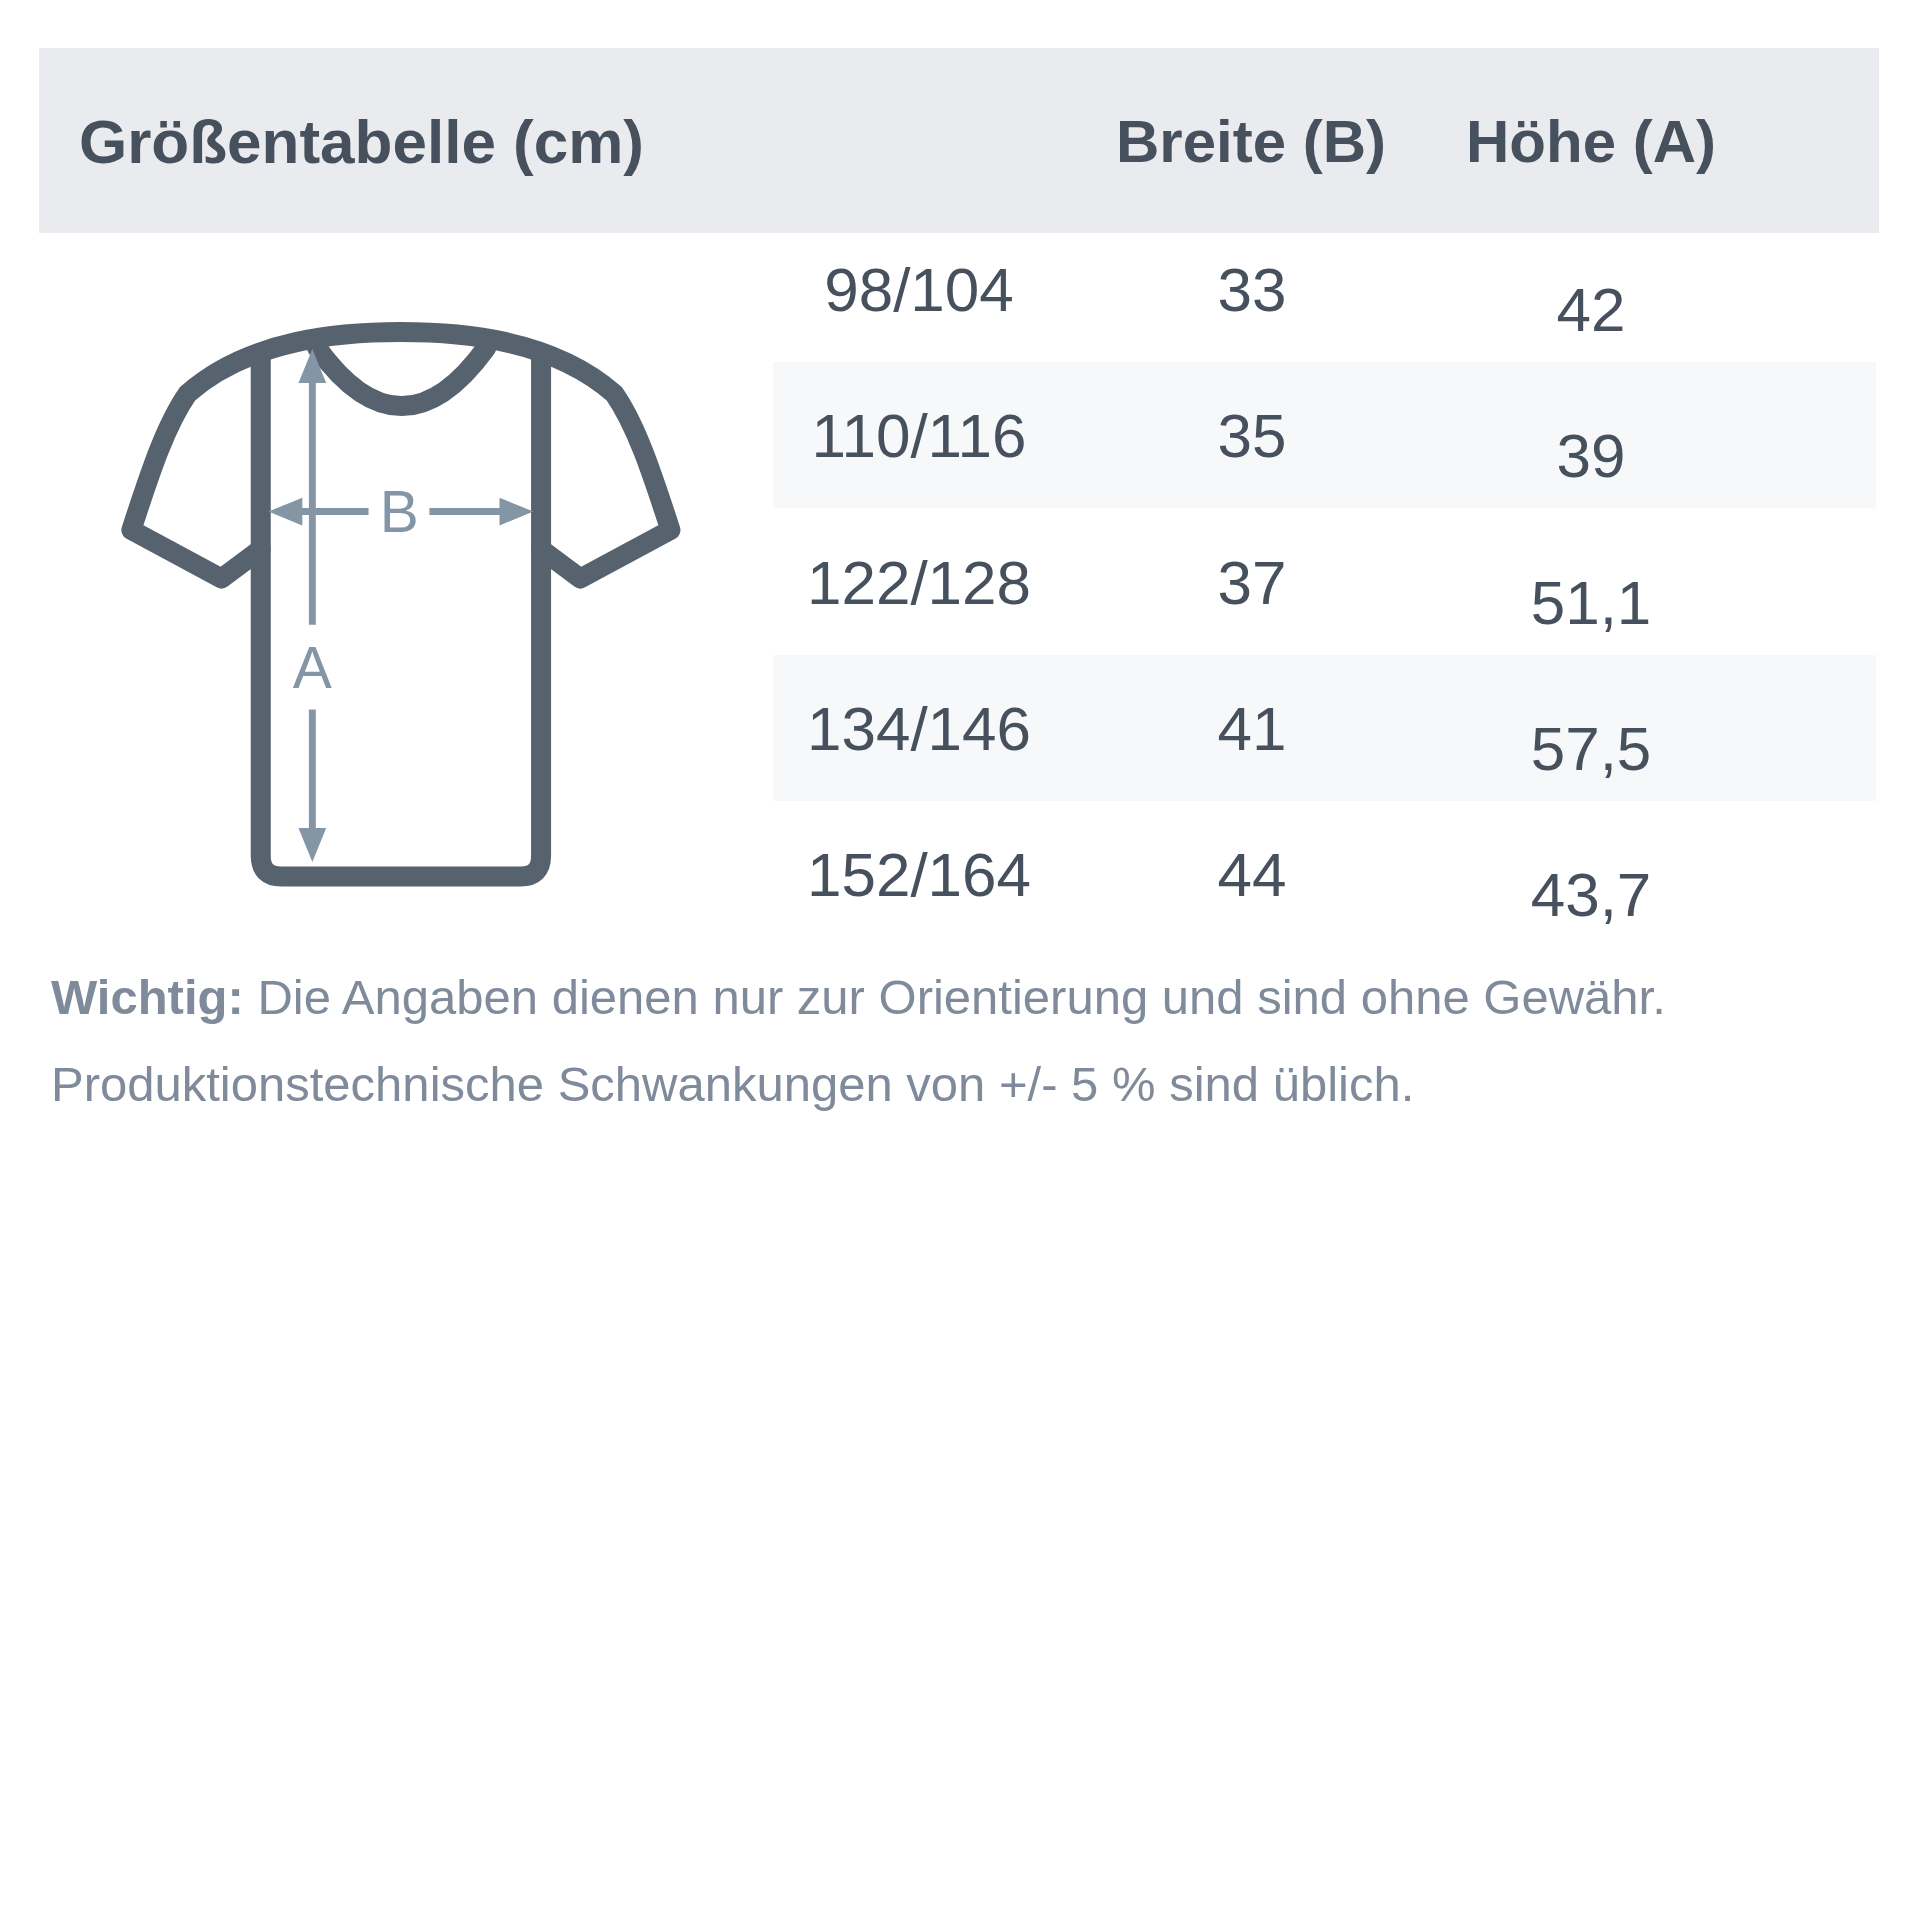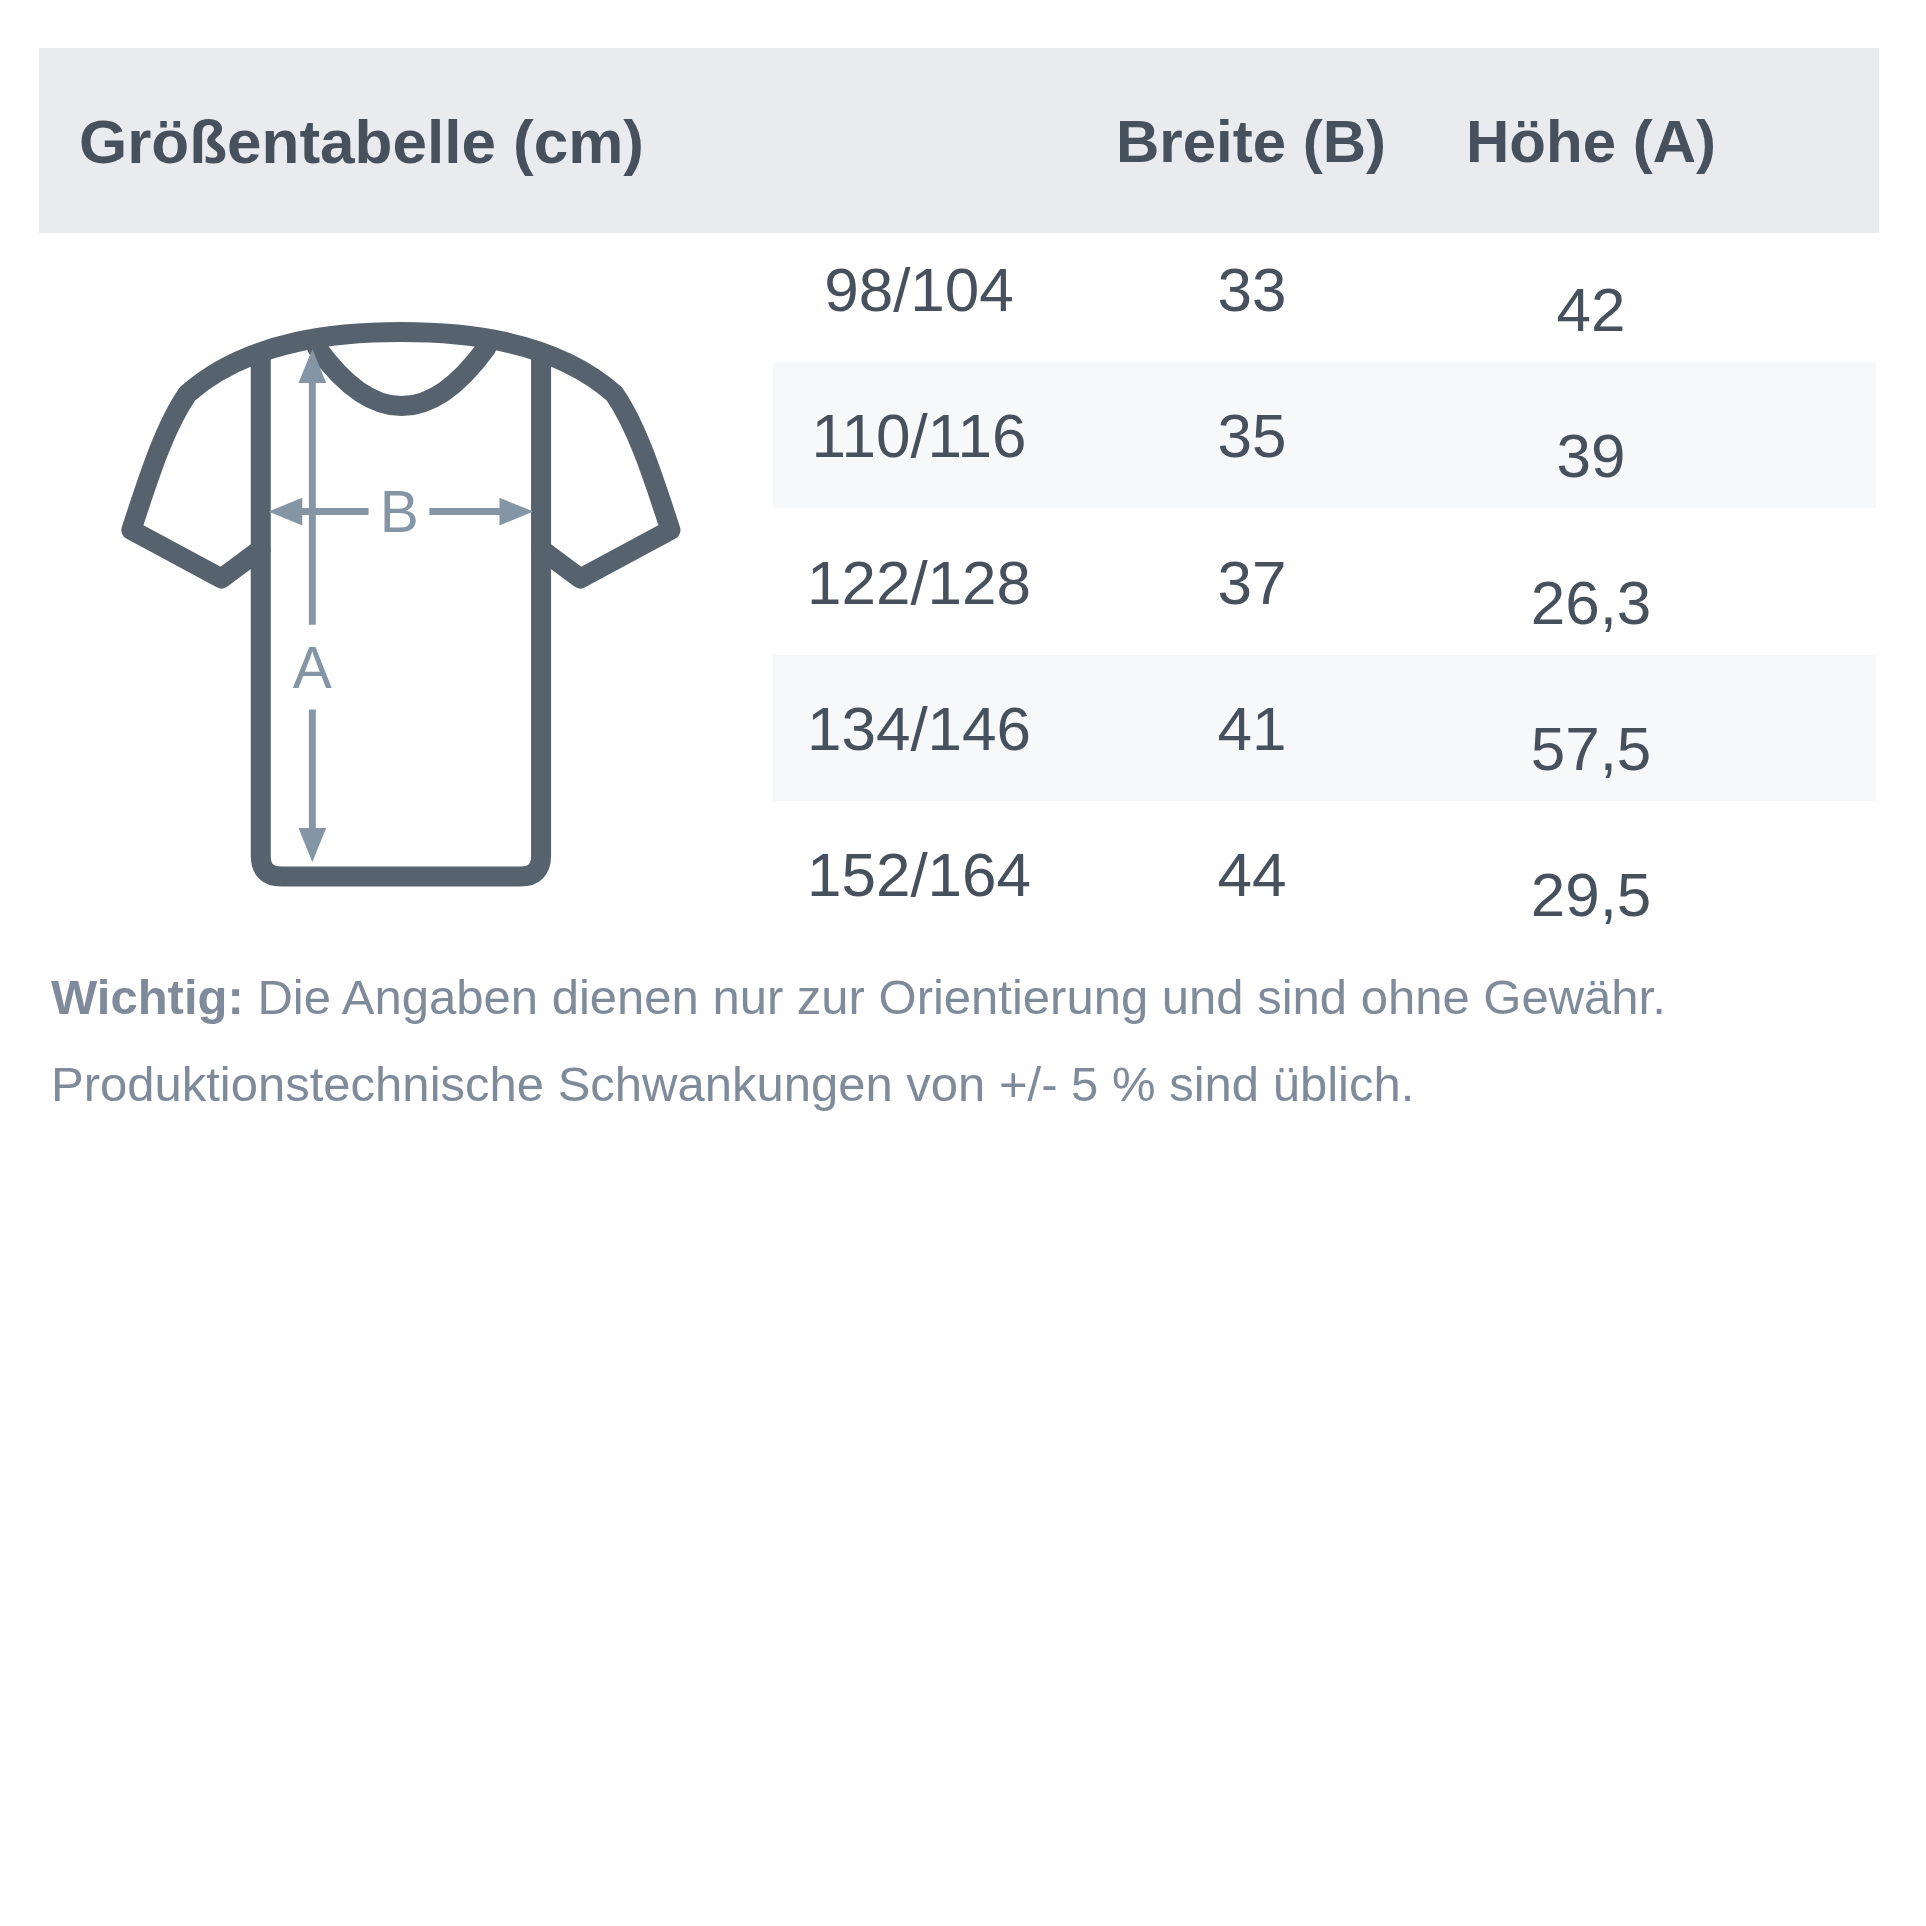--- a/index.html
+++ b/index.html
@@ -116,30 +116,30 @@
     <div class="cell c-a">42</div>
   </div>
   <div class="row zebra" style="top:362px">
     <div class="cell c-size">110/116</div>
     <div class="cell c-b">35</div>
     <div class="cell c-a">39</div>
   </div>
   <div class="row" style="top:509px">
     <div class="cell c-size">122/128</div>
     <div class="cell c-b">37</div>
-    <div class="cell c-a">26,3</div>
+    <div class="cell c-a">51,1</div>
   </div>
   <div class="row zebra" style="top:655px">
     <div class="cell c-size">134/146</div>
     <div class="cell c-b">41</div>
     <div class="cell c-a">57,5</div>
   </div>
   <div class="row" style="top:801px">
     <div class="cell c-size">152/164</div>
     <div class="cell c-b">44</div>
-    <div class="cell c-a">29,5</div>
+    <div class="cell c-a">43,7</div>
   </div>
 
   <div class="note-line note-line1"><strong>Wichtig:</strong> <span>Die Angaben dienen nur zur Orientierung und sind ohne Gewähr.</span></div>
   <div class="note-line note-line2">Produktionstechnische Schwankungen von +/- 5 % sind üblich.</div>
 
 </div>
 
 
 </body></html>

